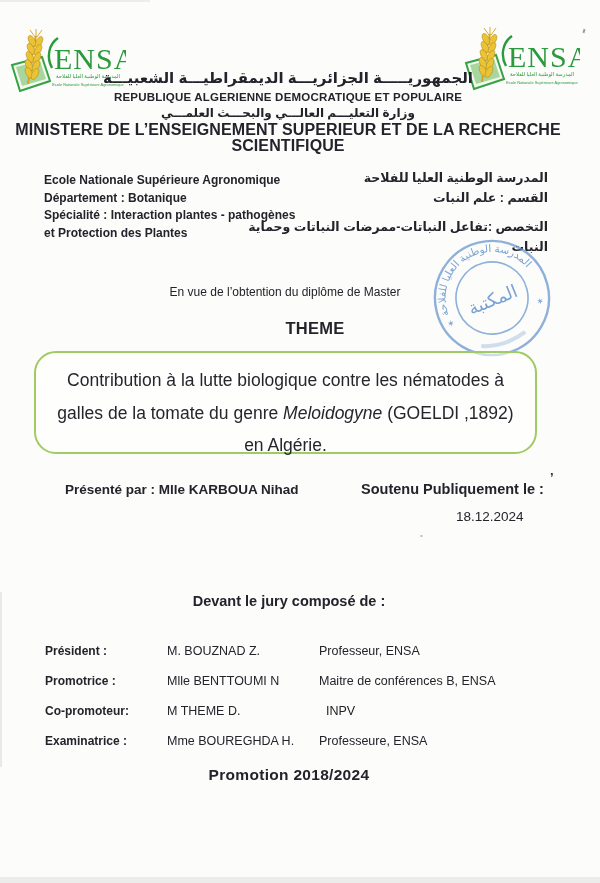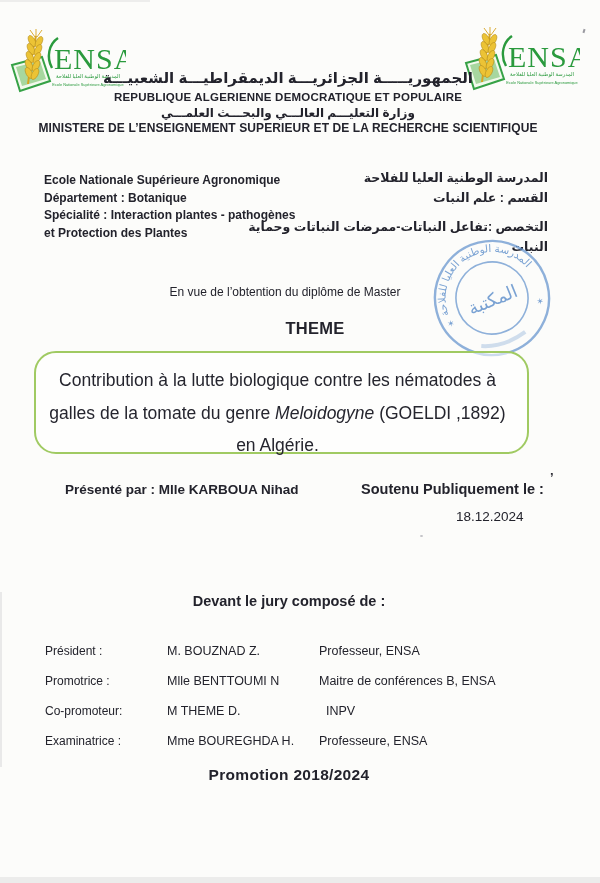--- a/index.html
+++ b/index.html
@@ -16,53 +16,53 @@
   .abs{position:absolute;}
   .center{text-align:center;}
   .serif{font-family:Liberation Sans, sans-serif;}
   .rtl{direction:rtl;unicode-bidi:embed;}
 
   
   .hdr{left:0;top:70px;width:576px;text-align:center;line-height:1;}
   .hdr .ar1{font-size:15px;font-weight:bold;margin-bottom:7px;}
   .hdr .fr1{font-size:11.5px;font-weight:bold;margin-bottom:3px;letter-spacing:.2px;}
   .hdr .ar2{font-size:12px;font-weight:bold;margin-bottom:3px;}
-  .hdr .fr2{font-size:12px;font-weight:bold;letter-spacing:.1px;}
+  .hdr .fr2{font-size:16px;font-weight:bold;letter-spacing:.1px;}
 
   
   .school-fr{left:44px;top:172px;width:280px;font-size:12px;font-weight:bold;line-height:17.5px;}
   .school-ar{right:52px;top:168px;width:330px;text-align:right;font-weight:bold;}
   .school-ar .l1{font-size:12.5px;line-height:20px;}
   .school-ar .l2{font-size:12.5px;line-height:20px;}
   .school-ar .l3{font-size:12.5px;line-height:20px;margin-top:9px;}
 
   .memoire-title{left:0;top:255px;width:570px;font-size:15px;font-weight:bold;}
   .memoire-sub{left:0;top:285px;width:570px;font-size:12px;}
   .theme-label{left:0;top:319px;width:572px;font-size:16.5px;font-weight:bold;letter-spacing:.3px;padding-left:29px;}
 
   
   .title-box{
     left:34px;top:351px;width:475px;height:78px;
     border:2px solid #a0ca62;border-radius:22px;
-    padding:11px 12px 10px 4px;
+    padding:11px 12px 10px 12px;
     background:rgba(255,255,255,.55);
     font-size:17.5px;line-height:32.5px;text-align:center;color:#25252e;
   }
   .title-box .it{font-style:italic;}
 
   
   .presented-by{left:65px;top:482px;font-size:13.5px;font-weight:bold;}
   .defended{left:361px;top:481px;font-size:14.5px;font-weight:bold;}
   .defense-date{left:456px;top:509px;font-size:13.5px;}
 
   
   .jury-heading{left:0;top:593px;width:578px;font-size:14.5px;font-weight:bold;}
   .jury-table{left:45px;top:644px;width:520px;}
   .jury-row{display:grid;grid-template-columns:122px 152px 1fr;height:30px;align-items:start;}
-  .jury-role{font-size:12px;font-weight:normal;}
+  .jury-role{font-size:12px;font-weight:bold;}
   .jury-name{font-size:12.5px;}
   .jury-title{font-size:12.5px;}
   .jury-row:nth-child(3) .jury-title{padding-left:7px;}
 
   .promotion{left:0;top:766px;width:578px;font-size:15.5px;font-weight:bold;letter-spacing:.3px;}
 
   
   .stamp{left:428px;top:236px;width:128px;height:124px;opacity:.82;pointer-events:none;}
 
   

